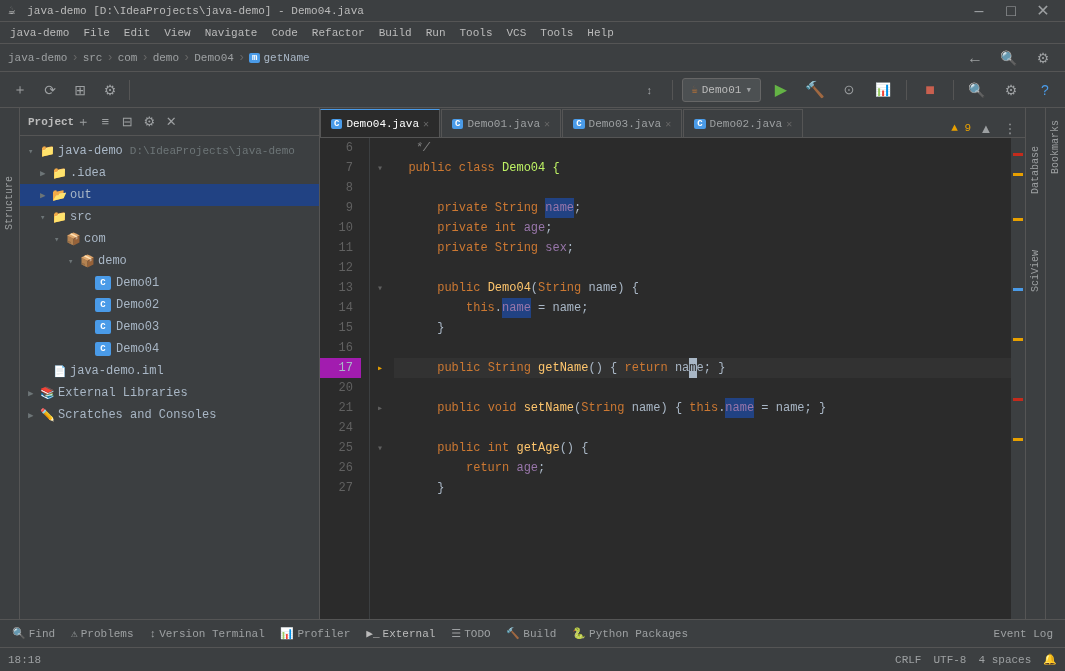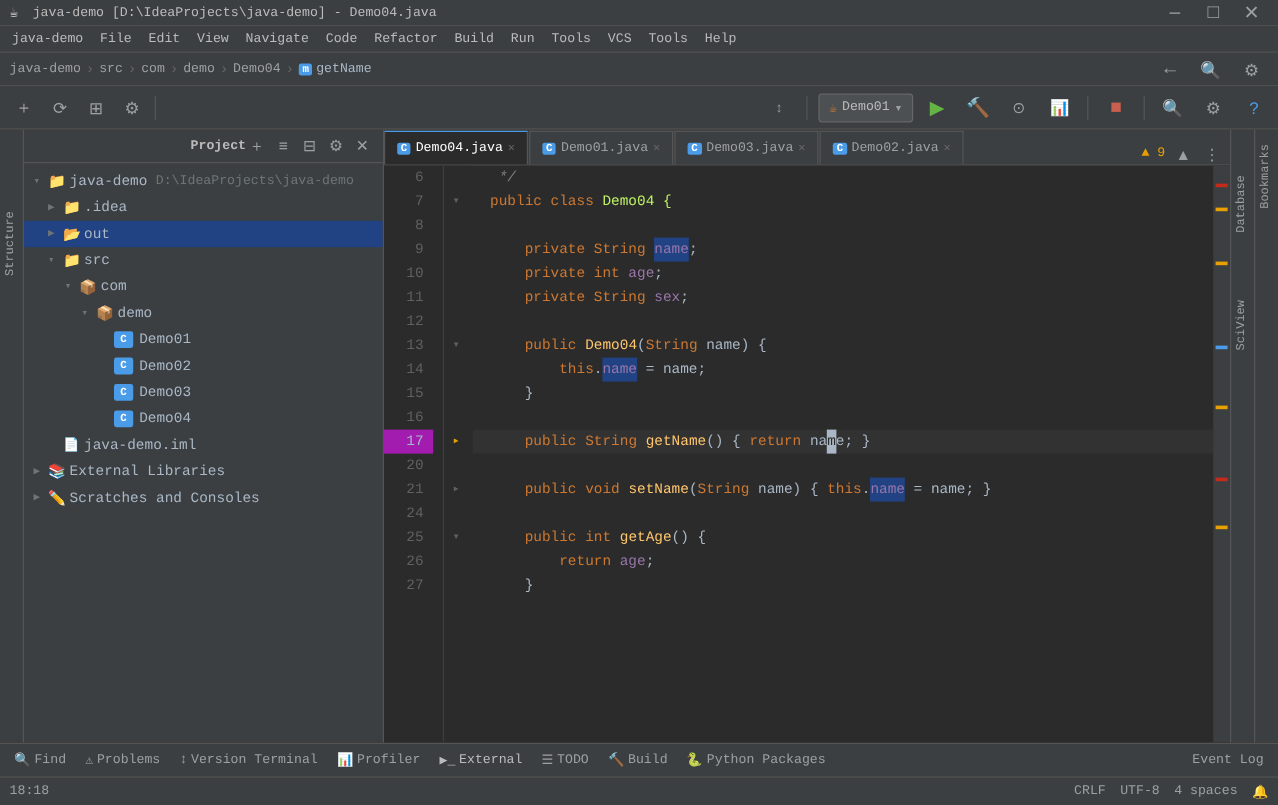--- a/index.html
+++ b/index.html
@@ -135,21 +135,21 @@
       border-right: 1px solid #555;
       flex-shrink: 0;
     }
     .panel-header {
       height: 28px;
       background: #3c3f41;
       display: flex;
       align-items: center;
       padding: 0 8px;
       border-bottom: 1px solid #555;
-      justify-content: flex-end;
+      justify-content: flex-start;
     }
     .panel-title {
       color: #bbb;
       font-size: 11px;
       font-weight: bold;
     }
     .panel-actions {
       display: flex;
       gap: 4px;
     }

